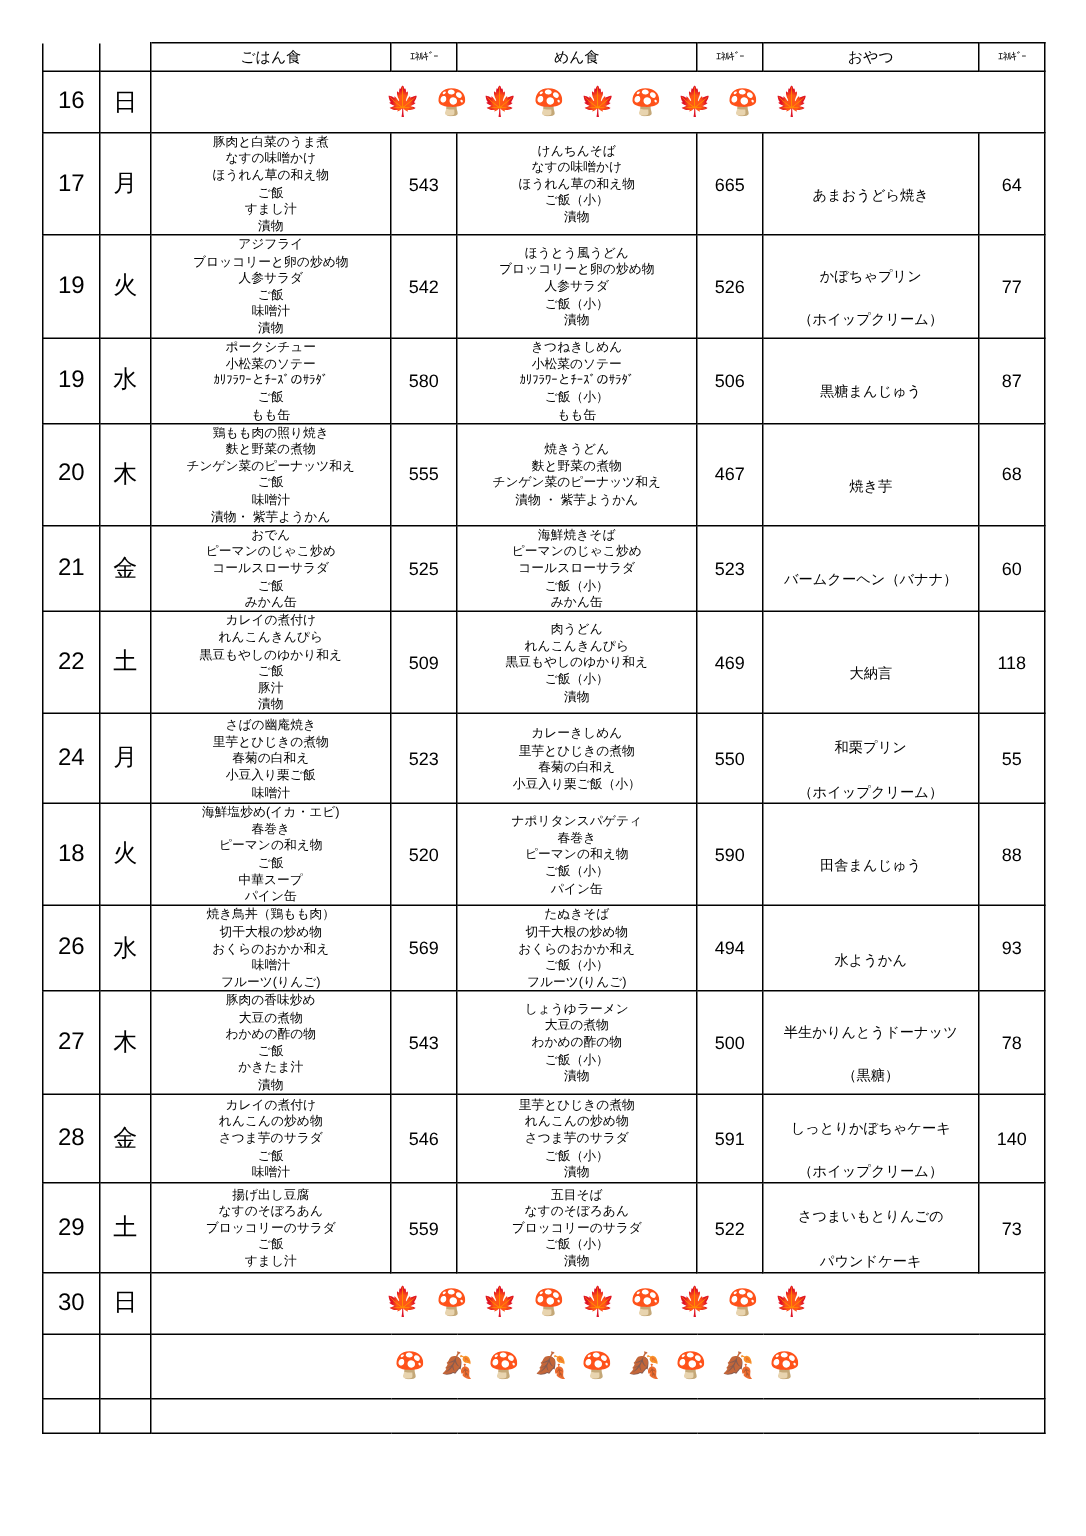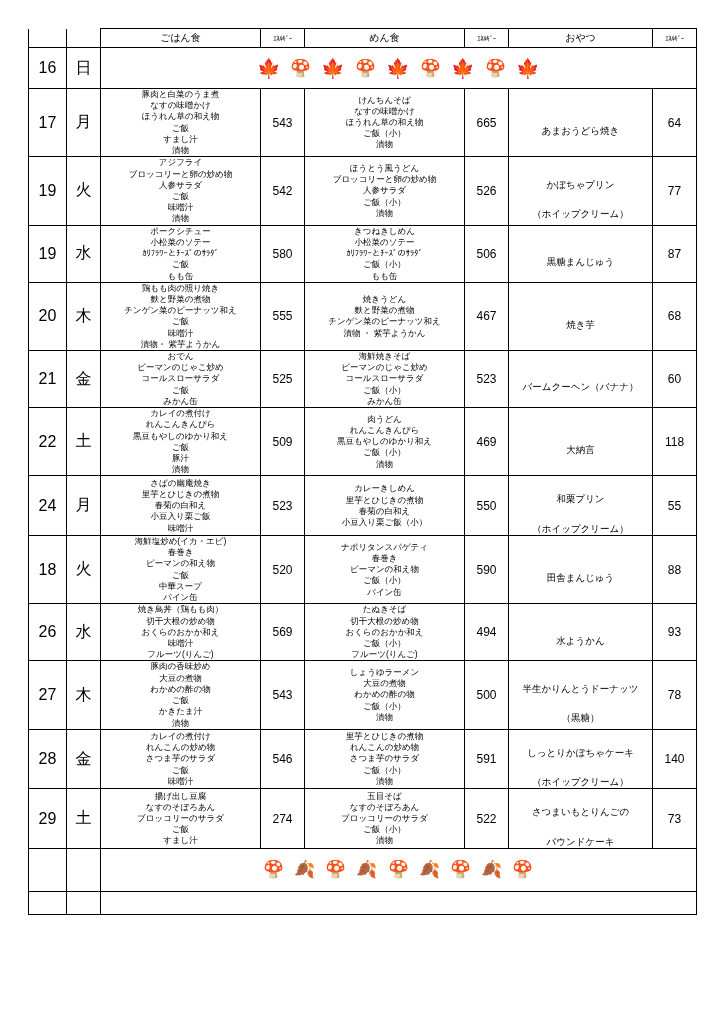--- a/index.html
+++ b/index.html
@@ -421,34 +421,51 @@
         <tr>
           <td class="day">29</td>
           <td class="dow">土</td>
           <td class="dish">
             <span class="dish-line">揚げ出し豆腐</span>
             <span class="dish-line">なすのそぼろあん</span>
             <span class="dish-line">ブロッコリーのサラダ</span>
             <span class="dish-line">ご飯</span>
             <span class="dish-line">すまし汁</span>
           </td>
-          <td class="kcal">274</td>
+          <td class="kcal">559</td>
           <td class="dish">
             <span class="dish-line">五目そば</span>
             <span class="dish-line">なすのそぼろあん</span>
             <span class="dish-line">ブロッコリーのサラダ</span>
             <span class="dish-line">ご飯（小）</span>
             <span class="dish-line">漬物</span>
           </td>
           <td class="kcal">522</td>
           <td class="snack">
             <span class="snack-line">さつまいもとりんごの</span>
             <span class="snack-line">パウンドケーキ</span>
           </td>
           <td class="kcal">73</td>
+        </tr>
+        <tr class="row-holiday">
+          <td class="day">30</td>
+          <td class="dow">日</td>
+          <td class="deco" colspan="6">
+            <div class="deco-strip">
+              <span class="g leaf">🍁</span>
+              <span class="g mush">🍄</span>
+              <span class="g leaf">🍁</span>
+              <span class="g mush">🍄</span>
+              <span class="g leaf">🍁</span>
+              <span class="g mush">🍄</span>
+              <span class="g leaf">🍁</span>
+              <span class="g mush">🍄</span>
+              <span class="g leaf">🍁</span>
+            </div>
+          </td>
         </tr>
         <tr class="row-deco">
           <td class="day"></td>
           <td class="dow"></td>
           <td class="deco" colspan="6">
             <div class="deco-strip">
               <span class="g mush">🍄</span>
               <span class="g dfly">🍂</span>
               <span class="g mush">🍄</span>
               <span class="g dfly">🍂</span>

